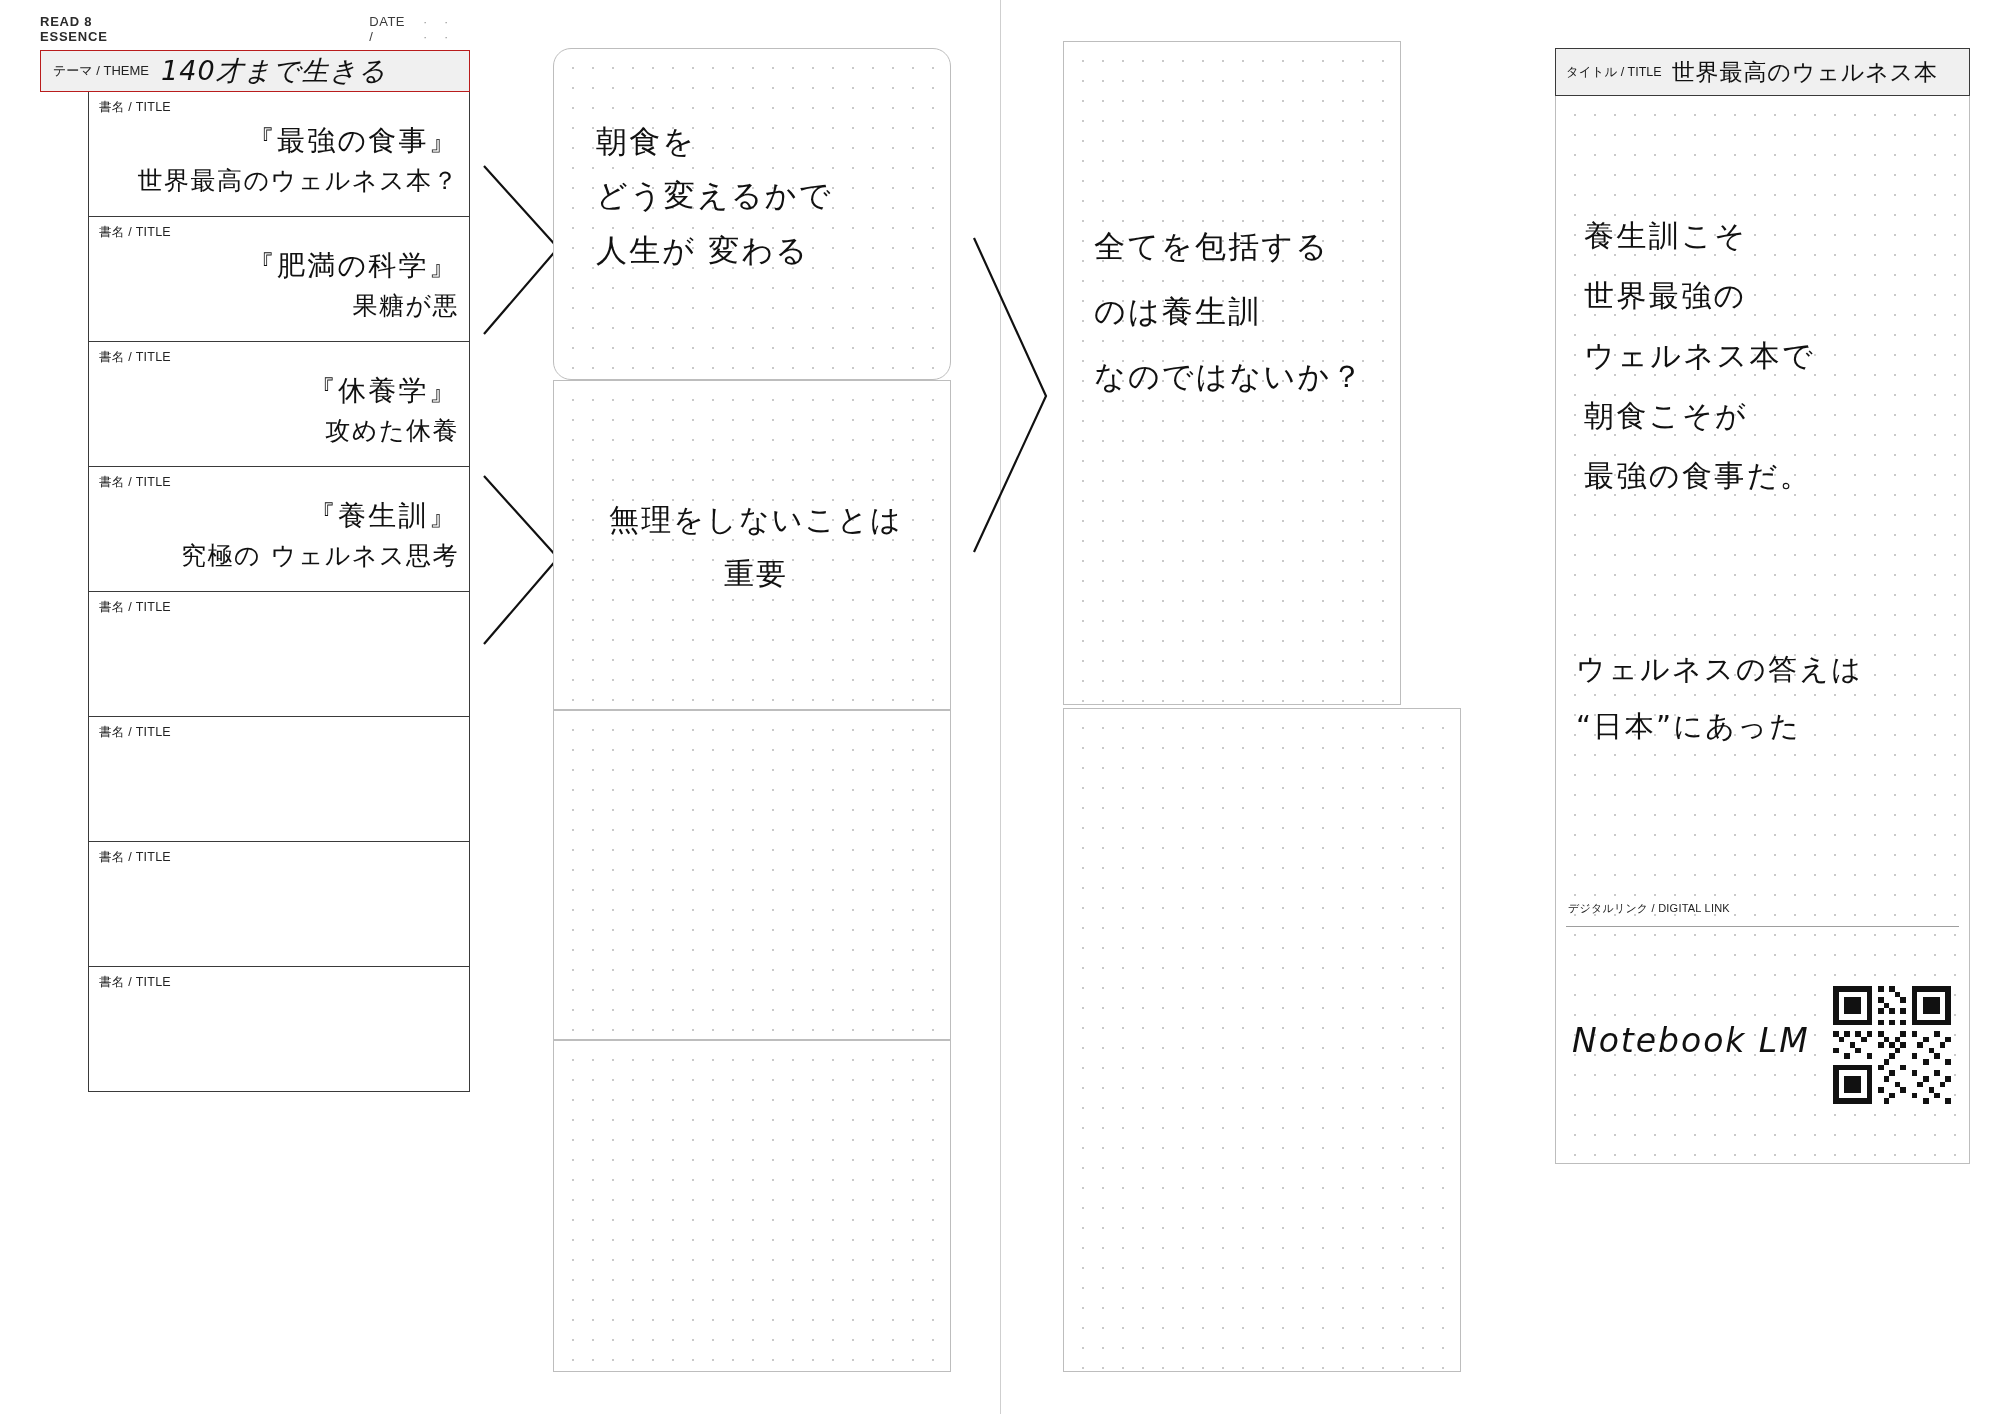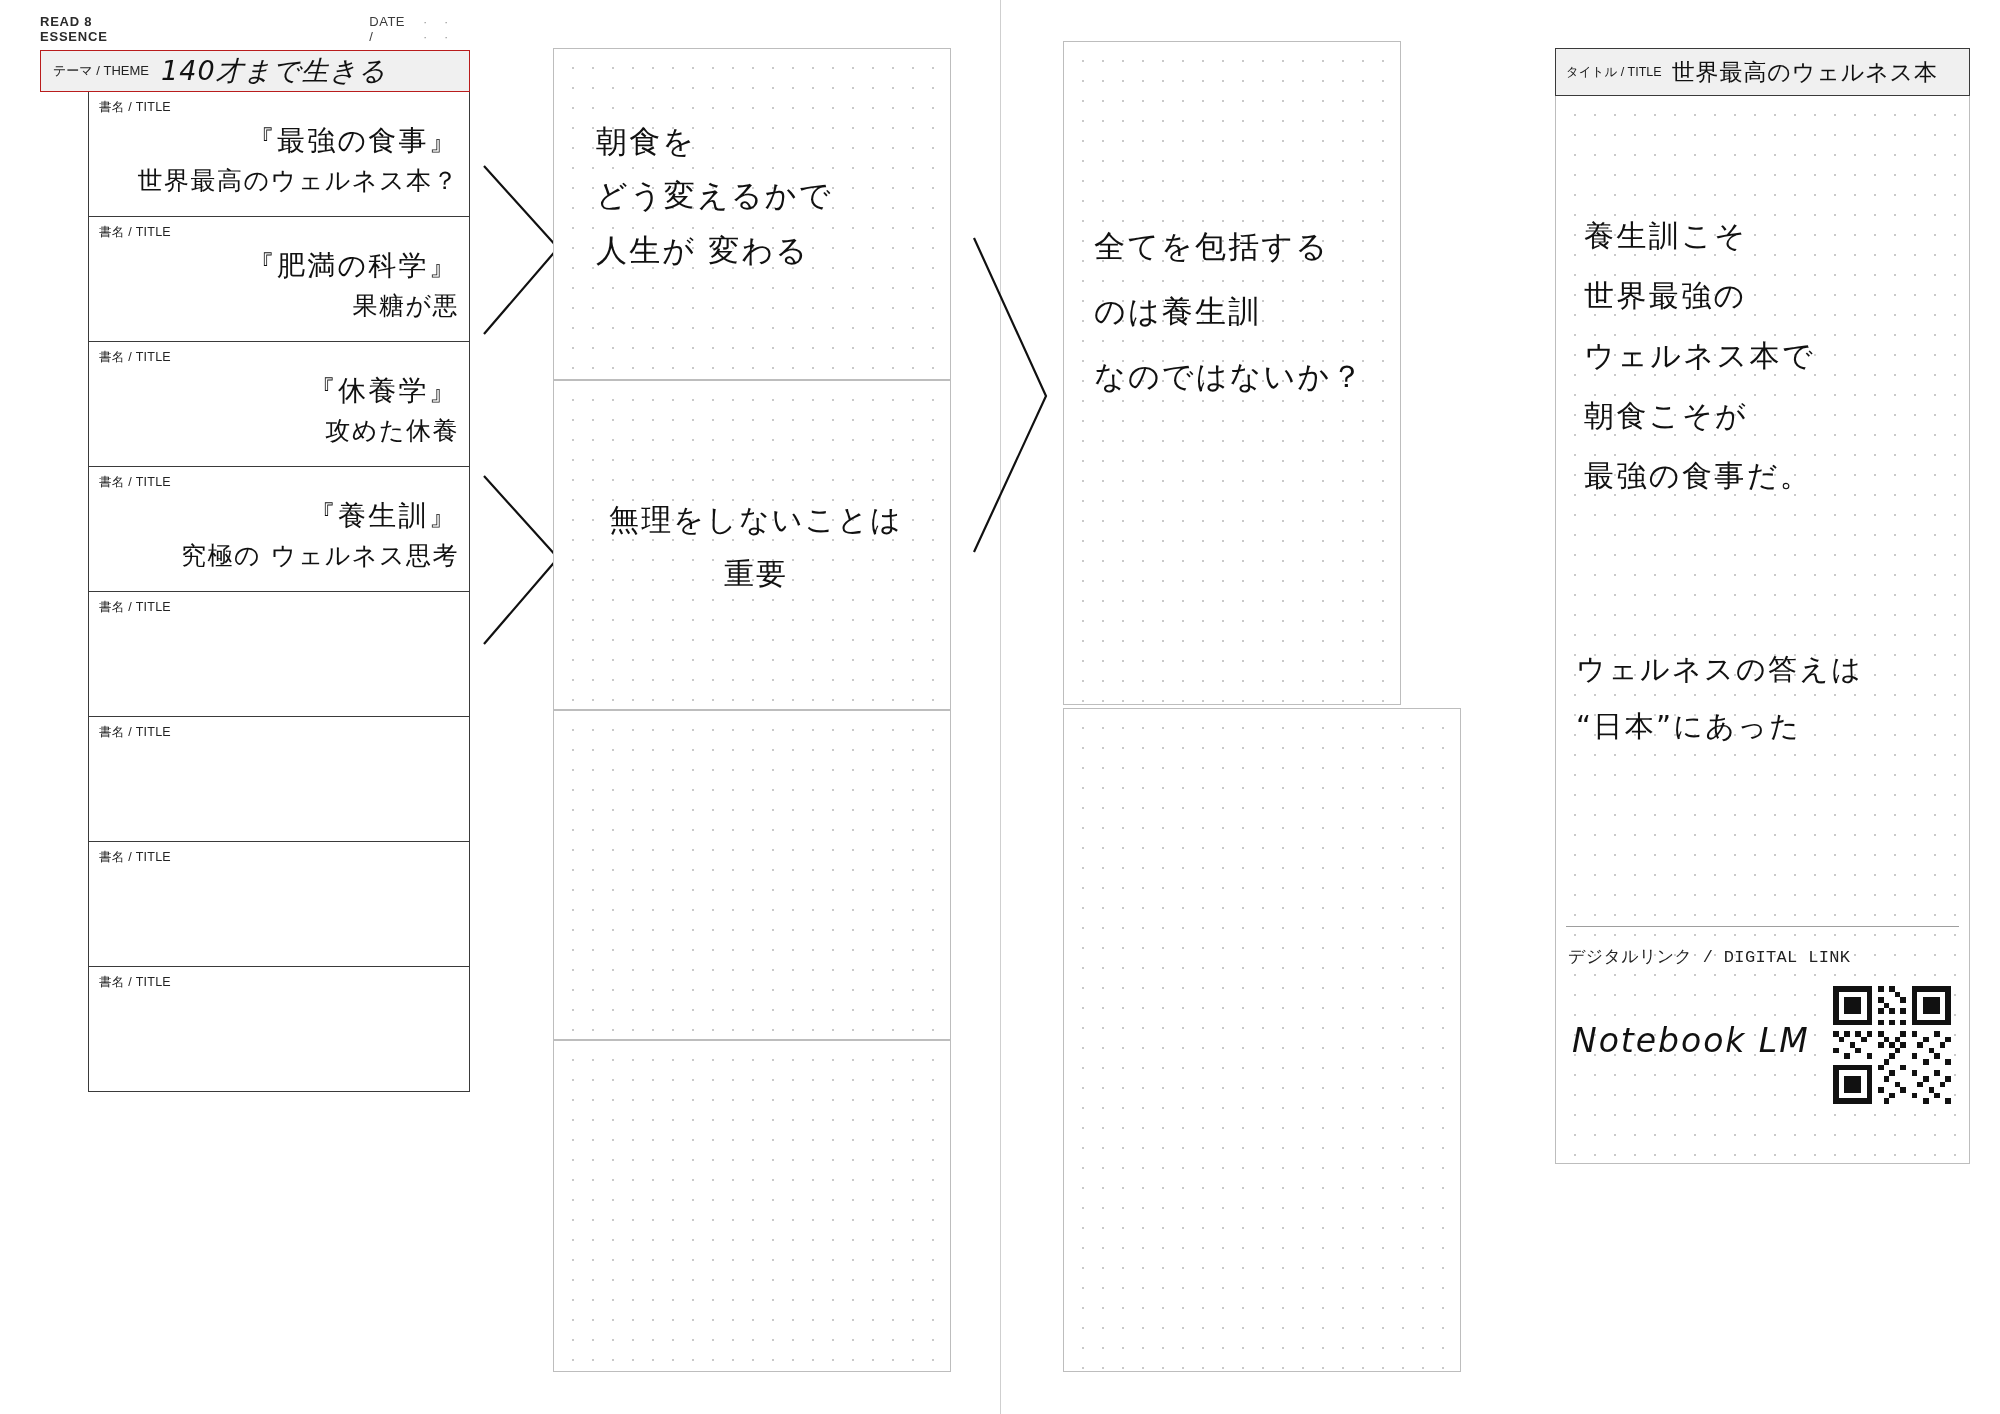--- a/index.html
+++ b/index.html
@@ -207,25 +207,24 @@
   .dl-rule {
     position: absolute;
     left: 10px;
     right: 10px;
     top: 830px;
     border-top: 1px solid #9e9e9e;
   }
   .dl-label {
     position: absolute;
     left: 12px;
-    top: 849px;
-    font-size: 17px;
+    top: 805px;
+    font-size: 11px;
     color: #222;
     letter-spacing: .02em;
-    font-family: Liberation Mono, monospace;
   }
   .dl-value {
     position: absolute;
     left: 16px;
     top: 925px;
     font-family: "DejaVu Sans", sans-serif;
     font-style: italic;
     font-size: 33px;
     letter-spacing: .06em;
     color: #111;
@@ -307,21 +306,21 @@
     </div>
   </div>
 
   <svg class="chev" style="left:480px; top:160px; width:100px; height:180px;" viewBox="0 0 100 180">
     <polyline points="4,6 78,88 4,174"></polyline>
   </svg>
   <svg class="chev" style="left:480px; top:470px; width:100px; height:180px;" viewBox="0 0 100 180">
     <polyline points="4,6 78,88 4,174"></polyline>
   </svg>
 
-  <div class="dotpanel" style="left:553px; top:48px; width:398px; height:332px;">
+  <div class="dotpanel" style="left:553px; top:48px; width:398px; height:332px;border-radius:18px;">
     <div class="note-text" style="left:42px; top:65px; width:320px; font-size:31px; line-height:1.75;">朝食を
 どう変えるかで
 人生が 変わる</div>
   </div>
 
   <div class="dotpanel" style="left:553px; top:380px; width:398px; height:330px;">
     <div class="note-text" style="left:32px; top:112px; width:340px; font-size:30px; line-height:1.8; text-align:center;">無理をしないことは
 重要</div>
   </div>
 

